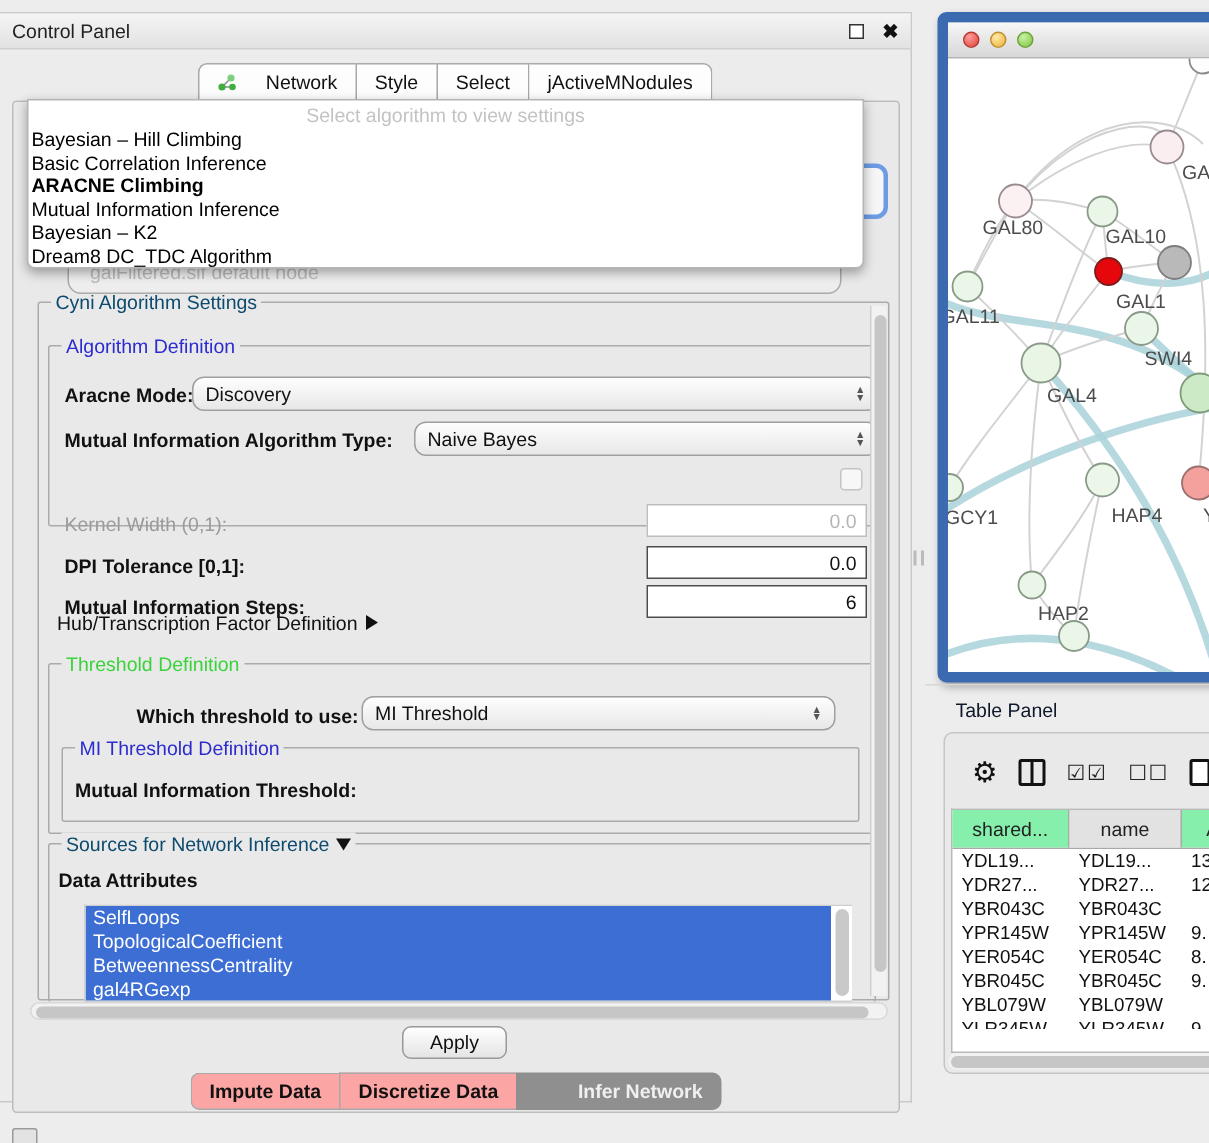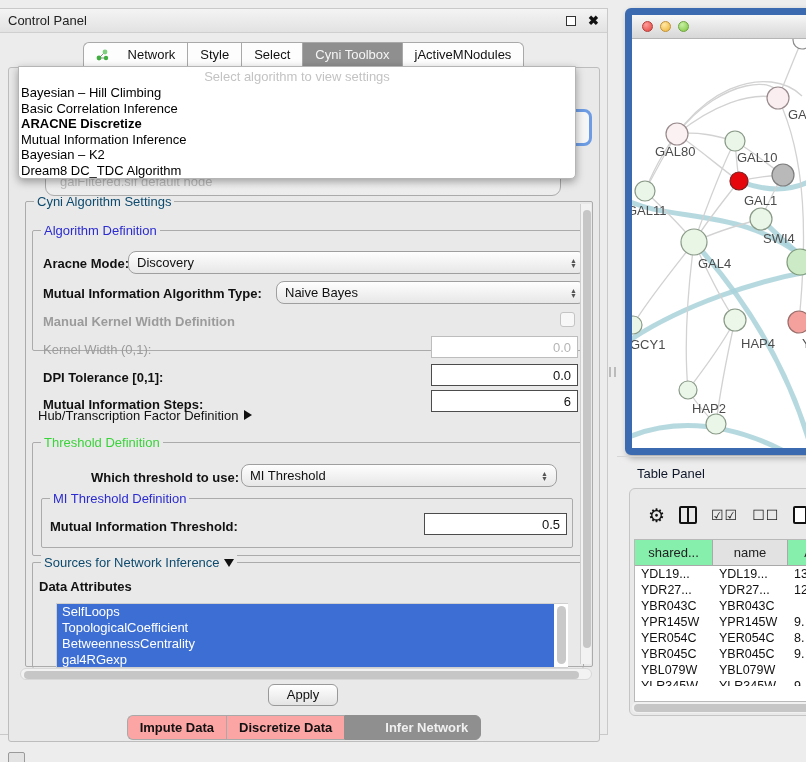--- a/index.html
+++ b/index.html
@@ -131,42 +131,39 @@
           <circle cx="10" cy="9" r="2.2" fill="#3fae3f"></circle>
       </svg>
       <span>Network</span>
     </div>
     <div class="tab">
         <span>Style</span>
       </div>
     <div class="tab">
         <span>Select</span>
       </div>
-    <div class="tab selected">
-        <span>Cyni Toolbox</span>
-      </div>
     <div class="tab">
         <span>jActiveMNodules</span>
       </div>
   </div>
 
   <div class="abs cp-content"></div>
 
   <div class="abs hidden-combo">
     <span>galFiltered.sif default node</span>
   </div>
   <div class="abs blue-combo-frag"></div>
 
   <div class="abs popup">
     <div class="popup-placeholder">Select algorithm to view settings</div>
     <div>
 
     <div class="popup-item">Bayesian – Hill Climbing</div>
         <div class="popup-item">Basic Correlation Inference</div>
-        <div class="popup-item bold">ARACNE Discretize</div>
+        <div class="popup-item bold">ARACNE Climbing</div>
         <div class="popup-item">Mutual Information Inference</div>
         <div class="popup-item">Bayesian – K2</div>
         <div class="popup-item">Dream8 DC_TDC Algorithm</div>
       </div>
   </div>
 
   <div class="abs settings-box group">
     <span class="group-label t-black">Cyni Algorithm Settings</span>
 
     <div class="group" style="left:6px; top:28px; width:552px; height:121px;">
@@ -183,21 +180,20 @@
 
       <span class="fieldrow-label" style="left:10px; top:55px;">Mutual Information Algorithm Type:</span>
       <div class="combo" style="left:243px; top:50px; width:310px;">
         <span class="cv">Naive Bayes</span>
         <span class="steppers">
             <span>▲</span>
             <span>▼</span>
           </span>
       </div>
 
-      <span class="fieldrow-label dis" style="left:10px; top:83px;">Manual Kernel Width Definition</span>
       <div class="checkbox" style="left:527px; top:81px;"></div>
 
       <span class="fieldrow-label dis" style="left:10px; top:111px; font-weight:normal;">Kernel Width (0,1):</span>
       <div class="tfield dis" style="left:398px; top:105px; width:147px;"><span>0.0</span></div>
 
       <span class="fieldrow-label" style="left:10px; top:139px;">DPI Tolerance [0,1]:</span>
       <div class="tfield" style="left:398px; top:133px; width:147px;"><span>0.0</span></div>
 
       <span class="fieldrow-label" style="left:10px; top:166px;">Mutual Information Steps:</span>
       <div class="tfield" style="left:398px; top:159px; width:147px;"><span>6</span></div>
@@ -215,21 +211,20 @@
         <span class="cv">MI Threshold</span>
         <span class="steppers">
             <span>▲</span>
             <span>▼</span>
           </span>
       </div>
 
       <div class="group" style="left:8px; top:55px; width:532px; height:50px;">
         <span class="group-label t-blue">MI Threshold Definition</span>
         <span class="fieldrow-label" style="left:8px; top:20px;">Mutual Information Threshold:</span>
-        <div class="tfield" style="left:382px; top:14px; width:143px;"><span>0.5</span></div>
       </div>
     </div>
 
     <div class="group" style="left:6px; top:360px; width:552px; height:106px; border-bottom:none;">
       <span class="group-label t-black"><span>Sources for Network Inference</span><span class="tri-down"></span></span>
       <span class="fieldrow-label" style="left:6px; top:16px;">Data Attributes</span>
       <div class="attr-list">
         <div>
 
         <div class="attr-item bold">SelfLoops</div>

